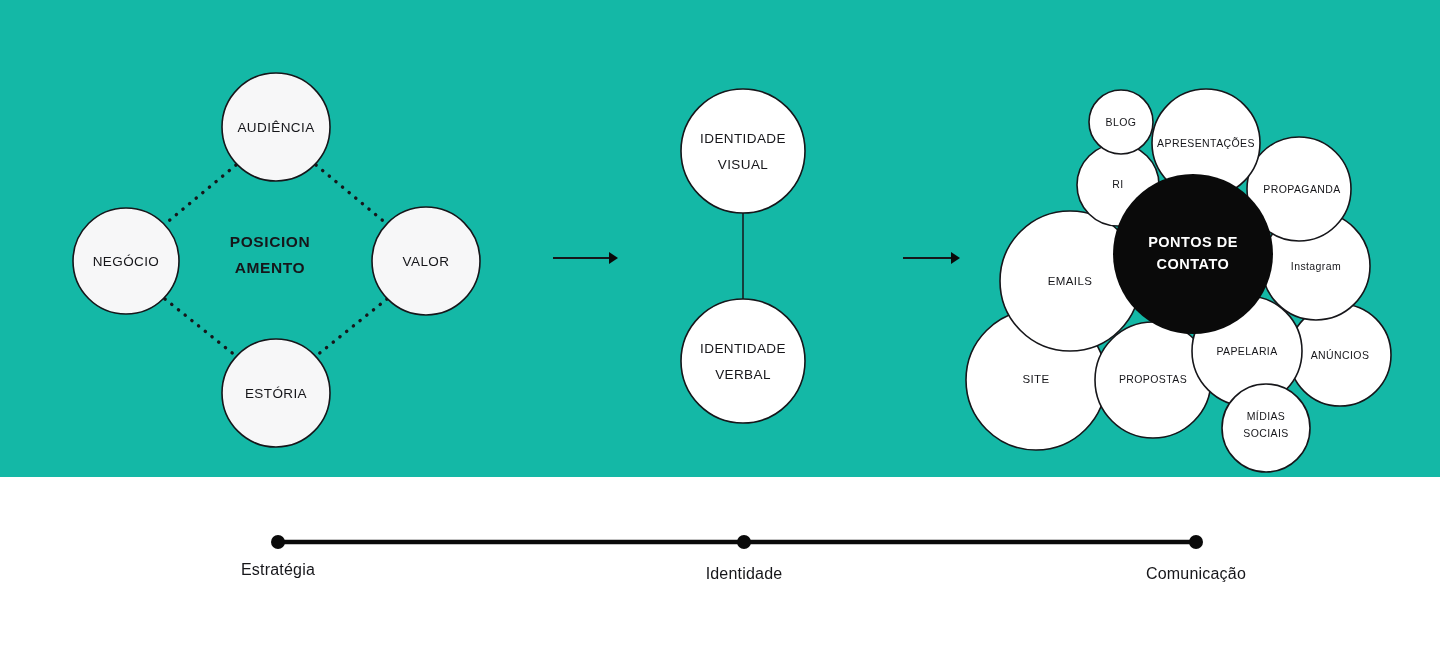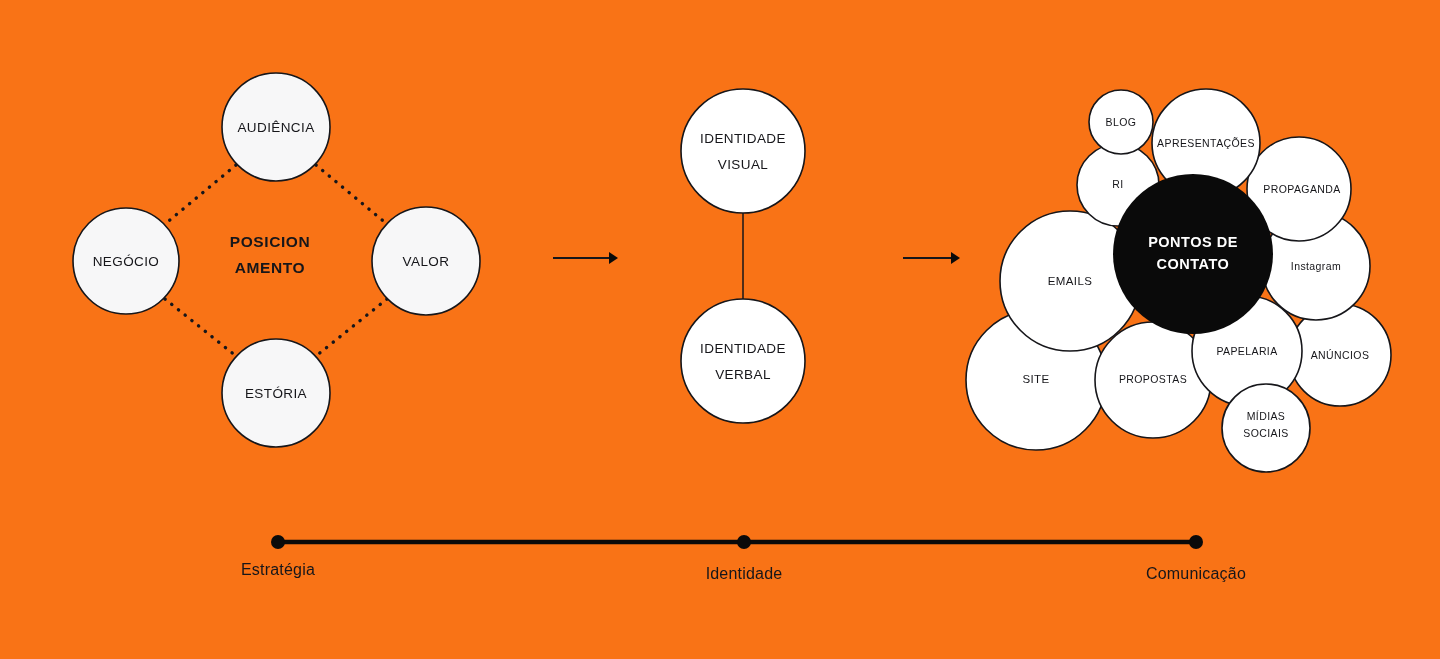--- a/index.html
+++ b/index.html
@@ -9,22 +9,22 @@
   }
   body {
     width: 1440px;
     height: 659px;
     font-family: "Liberation Sans", sans-serif;
     overflow: hidden;
   }
   #stage {
     position: relative;
     width: 1440px;
-    height: 659px;
-    background: #f97316;
+    height: 477px;
+    background: #14b8a6;
   }
   svg#diagram {
     position: absolute;
     left: 0;
     top: 0;
     width: 1440px;
     height: 659px;
     display: block;
   }
   .circle-outline {

